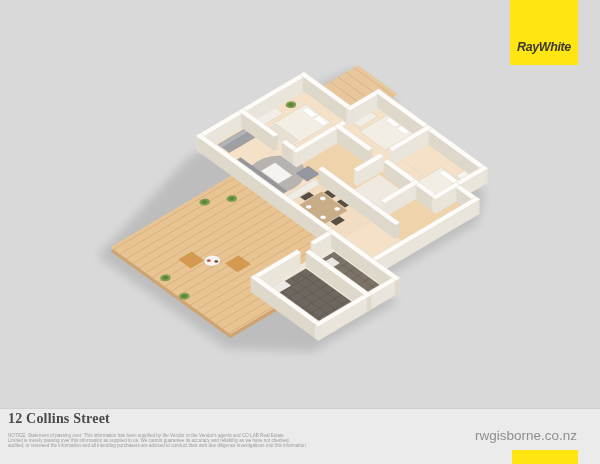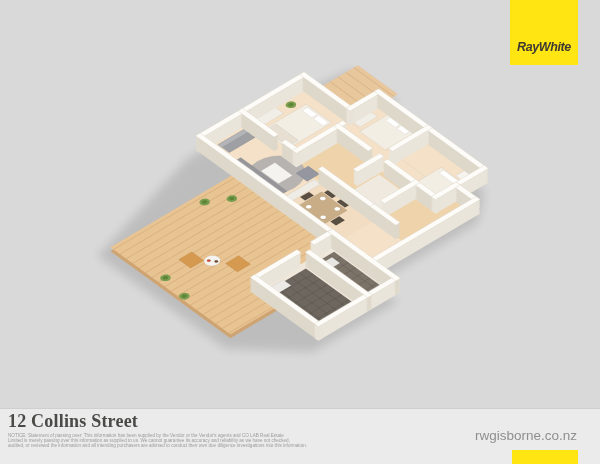--- a/index.html
+++ b/index.html
@@ -7,21 +7,21 @@
         font-family:"Liberation Sans",sans-serif;}
   .plan-svg{position:absolute;left:0;top:0;}
   .logo{position:absolute;left:510px;top:0;width:68px;height:65px;
         display:flex;align-items:flex-end;justify-content:center;
         padding-bottom:4px;box-sizing:border-box;}
   .logo-text{font-size:12.5px;font-weight:bold;font-style:italic;
         letter-spacing:-0.4px;margin-bottom:7px;}
   .footer{position:absolute;left:0;top:408px;width:600px;height:56px;
         border-top:1px solid #cfcfcf;box-sizing:border-box;}
   .title{position:absolute;left:8px;top:2px;
-        font-family:"Liberation Serif",serif;font-size:18px;font-weight:600;
+        font-family:"Liberation Serif",serif;font-size:14px;font-weight:600;
         color:#4a4a48;letter-spacing:0.2px;}
   .disclaimer{position:absolute;left:8px;top:25px;width:380px;
         font-size:4.6px;line-height:1.08;color:#9c9c9c;}
   .website{position:absolute;right:23px;top:19px;font-size:13.5px;color:#8f8f8f;text-align:right;}
   .bottom-bar{position:absolute;left:512px;top:450px;width:66px;height:14px;}
 </style>
 </head>
 <body>
 
 <div class="page" style="background: rgb(217, 217, 217);">

